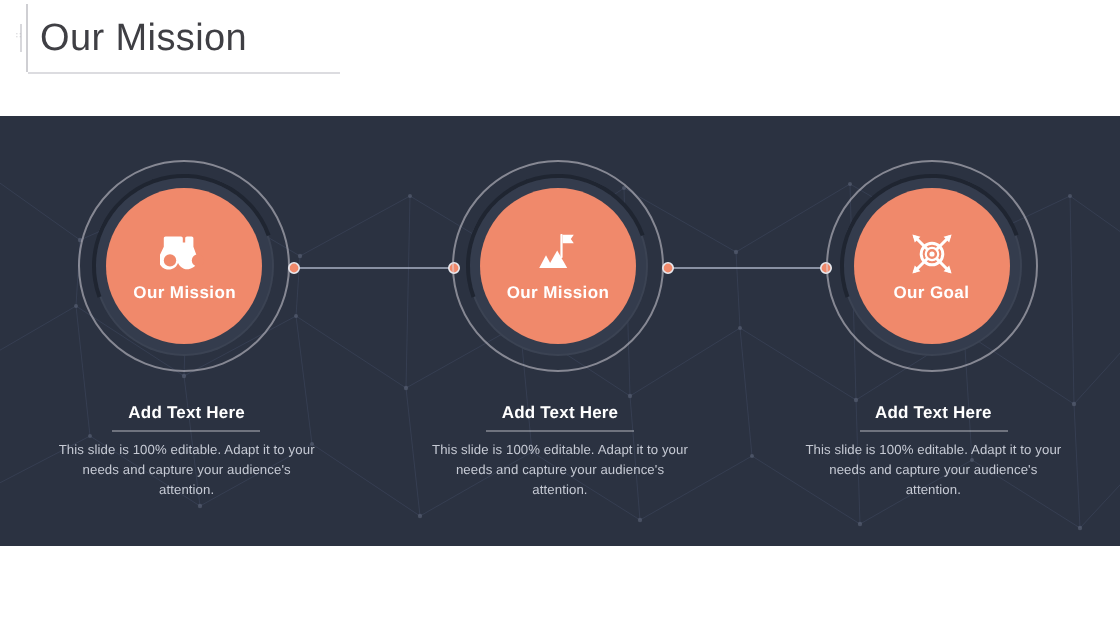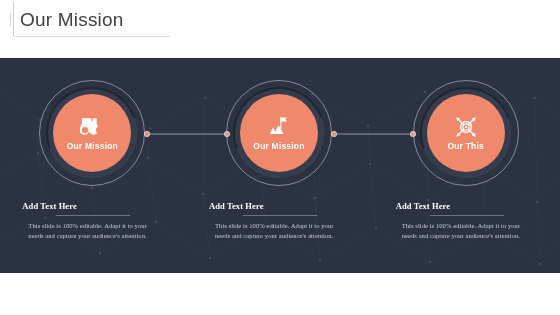--- a/index.html
+++ b/index.html
@@ -170,21 +170,21 @@
     font-weight: bold;
     letter-spacing: 0.2px;
     text-align: center;
     white-space: nowrap;
   }
 
   
   .txt-block {
     margin-top: 13px;
     width: 142px;
-    font-family: Liberation Serif, serif;
+    text-align: center;
   }
   .txt-heading {
     color: #ffffff;
     font-size: 8.5px;
     font-weight: bold;
     letter-spacing: 0.1px;
     margin-bottom: 4px;
   }
   .txt-rule {
     width: 74px;
@@ -332,21 +332,21 @@
             <g fill="#ffffff">
               <path d="M2.2 2.2 6.2 3.4 3.4 6.2z"></path>
               <path d="M21.8 2.2 20.6 6.2 17.8 3.4z"></path>
               <path d="M2.2 21.8 3.4 17.8 6.2 20.6z"></path>
               <path d="M21.8 21.8 17.8 20.6 20.6 17.8z"></path>
             </g>
             <circle cx="12" cy="12" r="5.4" fill="none" stroke="#ffffff" stroke-width="1.5"></circle>
             <circle cx="12" cy="12" r="3.1" fill="#f0896b" stroke="#ffffff" stroke-width="1.1"></circle>
             <circle cx="12" cy="12" r="1.3" fill="#ffffff"></circle>
           </svg>
-          <div class="disc-label">Our This</div>
+          <div class="disc-label">Our Goal</div>
         </div>
       </div>
       <div class="txt-block">
         <div class="txt-heading">Add Text Here</div>
         <div class="txt-rule"></div>
         <div class="txt-body">This slide is 100% editable. Adapt it to your needs and capture your audience's attention.</div>
       </div>
     </div>
 
   </div>

